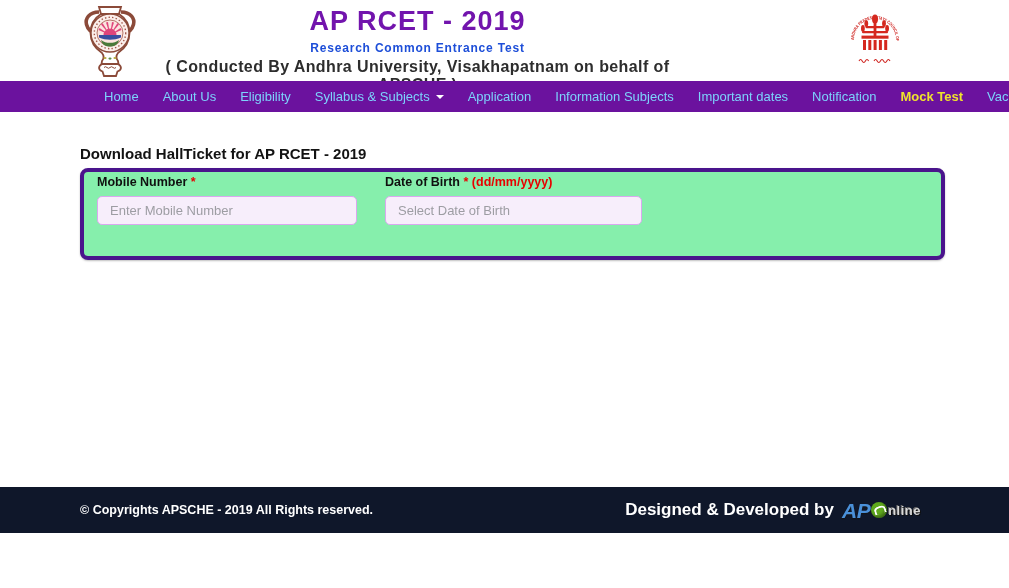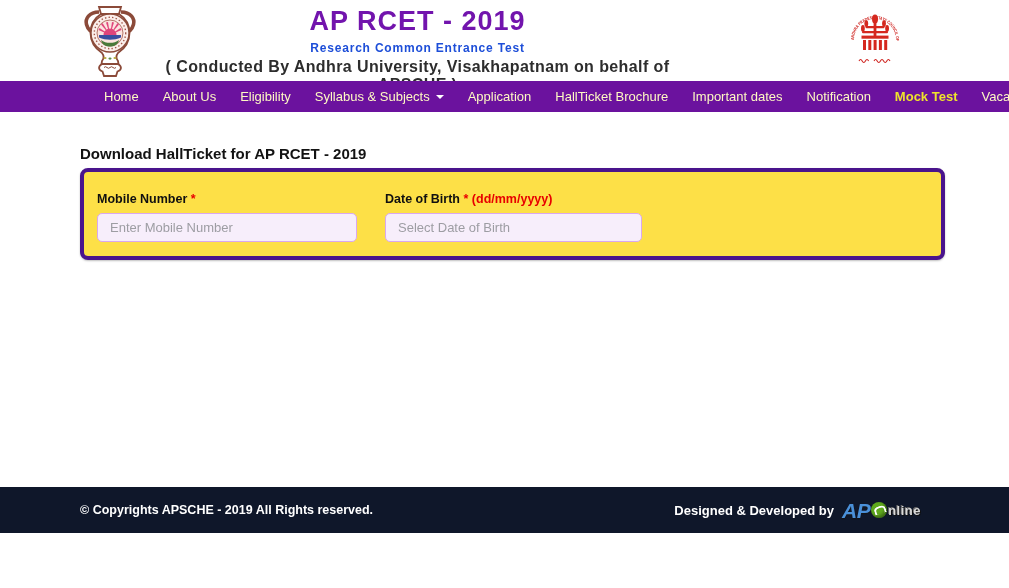--- a/index.html
+++ b/index.html
@@ -17,35 +17,35 @@
   .page-title { font-size:27px; font-weight:800; color:#7214ad; letter-spacing:1px; line-height:1.1; }
   .page-subtitle { margin-top:4px; font-size:12px; font-weight:700; color:#1d4ed8; letter-spacing:0.8px; }
   .page-conducted { margin-top:3px; font-size:16px; font-weight:700; color:#2d2d2d; letter-spacing:0.4px; }
 
   
   .nav {
     position:absolute; top:81px; left:0; width:1009px; height:31px;
     background:#6b129e; display:flex; align-items:center; gap:24px;
     padding-left:104px; overflow:hidden;
   }
-  .nav-item { color:#fef9c3; font-size:13px; white-space:nowrap; cursor:pointer; display:flex; align-items:center; }
+  .nav-item { color:#7dd3fc; font-size:13px; white-space:nowrap; cursor:pointer; display:flex; align-items:center; }
   .nav-item.active { color:#efe42c; font-weight:700; }
   .caret {
     display:inline-block; margin-left:6px;
     border-left:4px solid transparent; border-right:4px solid transparent;
     border-top:4px solid #ffffff;
   }
 
   
   .heading { position:absolute; left:80px; top:145px; font-size:15px; font-weight:700; color:#131313; }
   .form-box {
     position:absolute; left:80px; top:168px; width:865px; height:92px;
-    border:4px solid #4a148c; border-radius:8px; background:#fde047;
+    border:4px solid #4a148c; border-radius:8px; background:#86efac;
     box-shadow:0 1px 2px rgba(0,0,0,0.25);
-    padding:20px 0 0 13px; display:flex; gap:28px;
+    padding:3px 0 0 13px; display:flex; gap:28px;
   }
   .field { width:260px; }
   .field-label { font-size:12.5px; font-weight:700; color:#101010; }
   .req-mark { color:#e80000; font-weight:700; }
   .field-hint { color:#e80000; font-weight:700; }
   .field input {
     margin-top:7px; width:100%; height:29px;
     background:#f7eefb; border:1px solid #d9a8ef; border-radius:5px;
     padding:0 12px; font-size:13px; color:#555;
     font-family:"Liberation Sans", sans-serif; outline:none;
@@ -53,21 +53,21 @@
   .field input::placeholder { color:#9d9da3; }
 
   
   .footer {
     position:absolute; top:487px; left:0; width:1009px; height:46px;
     background:#0f172a; display:flex; align-items:center; justify-content:space-between;
     padding:0 88px 0 80px;
   }
   .copyright { color:#ffffff; font-size:12.5px; font-weight:700; }
   .credit-wrap { display:flex; align-items:center; gap:8px; }
-  .credit-text { color:#ffffff; font-size:13px; font-weight:700;text-align:right; }
+  .credit-text { color:#ffffff; font-size:17px; font-weight:700;text-align:right; }
   .aponline { display:flex; align-items:center; font-weight:800; line-height:1; }
   .aponline .ap { color:#4a90d9; font-size:21px; font-style:italic; text-shadow:0 1px 1px #141414; letter-spacing:-0.5px; }
   .aponline .o-disc {
     width:16px; height:16px; background:#5fa91d; border-radius:50%;
     position:relative; margin:0 1px; box-shadow:inset -2px -2px 3px rgba(0,0,0,0.35);
   }
   .aponline .o-disc::after {
     content:''; position:absolute; left:3px; top:4px; width:8px; height:6px;
     border:2px solid #fff; border-bottom:none; border-radius:50% 50% 0 0;
     transform:rotate(-18deg);
@@ -167,21 +167,21 @@
       <span>Eligibility</span>
     </div>
   <div class="nav-item">
     <span>Syllabus &amp; Subjects</span>
     <span class="caret"></span>
   </div>
   <div class="nav-item">
       <span>Application</span>
     </div>
   <div class="nav-item">
-      <span>HallTicket Brochure</span>
+      <span>Information Subjects</span>
     </div>
   <div class="nav-item">
       <span>Important dates</span>
     </div>
   <div class="nav-item">
       <span>Notification</span>
     </div>
   <div class="nav-item active">
       <span>Mock Test</span>
     </div>

